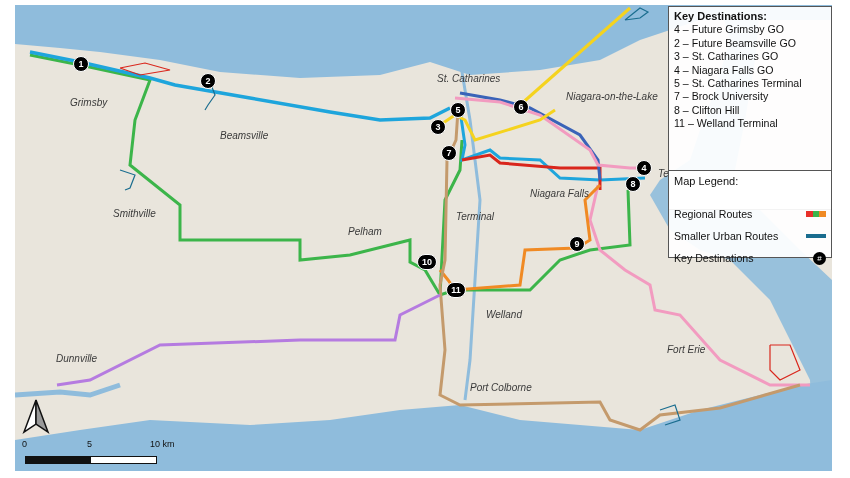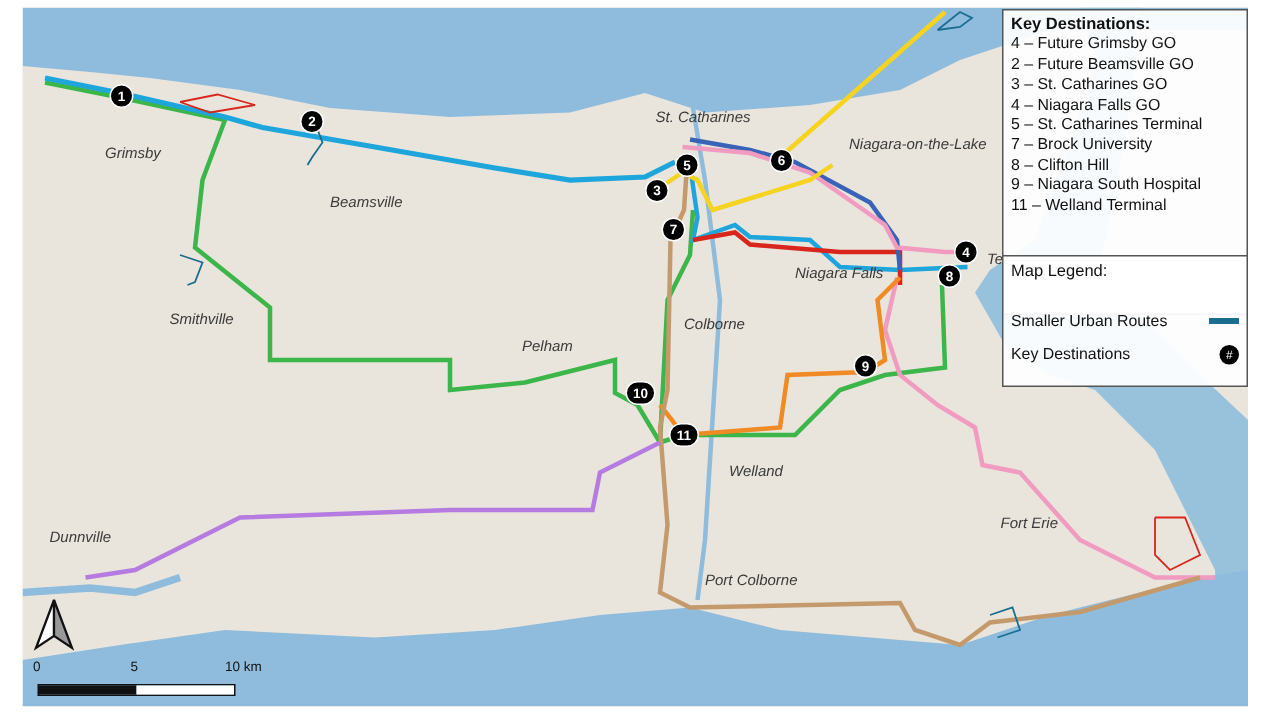--- a/index.html
+++ b/index.html
@@ -70,26 +70,26 @@
     <polyline points="120,68 145,63 170,70 140,75 120,68" fill="none" stroke="#d9261c" stroke-width="1.2"></polyline>
   </svg>
 
   <div>
     <div class="place" style="left:55px;top:92px">Grimsby</div>
     <div class="place" style="left:205px;top:125px">Beamsville</div>
     <div class="place" style="left:98px;top:203px">Smithville</div>
     <div class="place" style="left:333px;top:221px">Pelham</div>
     <div class="place" style="left:422px;top:68px">St. Catharines</div>
     <div class="place" style="left:551px;top:86px">Niagara-on-the-Lake</div>
-    <div class="place" style="left:515px;top:172px">Niagara Falls</div>
-    <div class="place" style="left:441px;top:206px">Colborne</div>
+    <div class="place" style="left:515px;top:183px">Niagara Falls</div>
+    <div class="place" style="left:441px;top:206px">Terminal</div>
     <div class="place" style="left:471px;top:304px">Welland</div>
     <div class="place" style="left:455px;top:377px">Port Colborne</div>
     <div class="place" style="left:652px;top:339px">Fort Erie</div>
-    <div class="place" style="left:18px;top:348px">Dunnville</div>
+    <div class="place" style="left:41px;top:348px">Dunnville</div>
     <div class="place" style="left:643px;top:163px">Te</div>
   </div>
 
   <div>
     <div class="marker" style="left:66px;top:59px">1</div>
     <div class="marker" style="left:193px;top:76px">2</div>
     <div class="marker" style="left:423px;top:122px">3</div>
     <div class="marker" style="left:629px;top:163px">4</div>
     <div class="marker" style="left:443px;top:105px">5</div>
     <div class="marker" style="left:506px;top:102px">6</div>
@@ -103,26 +103,33 @@
 
 <div id="key-box">
   <div class="title">Key Destinations:</div>
   <div>4 – Future Grimsby GO</div>
   <div>2 – Future Beamsville GO</div>
   <div>3 – St. Catharines GO</div>
   <div>4 – Niagara Falls GO</div>
   <div>5 – St. Catharines Terminal</div>
   <div>7 – Brock University</div>
   <div>8 – Clifton Hill</div>
-  <div>9 – Niagara South Hospital</div>
   <div>11 – Welland Terminal</div>
 </div>
 
 <div id="legend-box">
   <div class="title">Map Legend:</div>
+  <div class="leg-row">
+    <span>Regional Routes</span>
+    <span class="swatch-reg">
+      <span style="background:#e8302a"></span>
+        <span style="background:#3cb54a"></span>
+        <span style="background:#f08a24"></span>
+    </span>
+  </div>
   <div class="leg-row">
     <span>Smaller Urban Routes</span>
     <span class="swatch-urban"></span>
   </div>
   <div class="leg-row">
     <span>Key Destinations</span>
     <span class="swatch-key">#</span>
   </div>
 </div>
 

